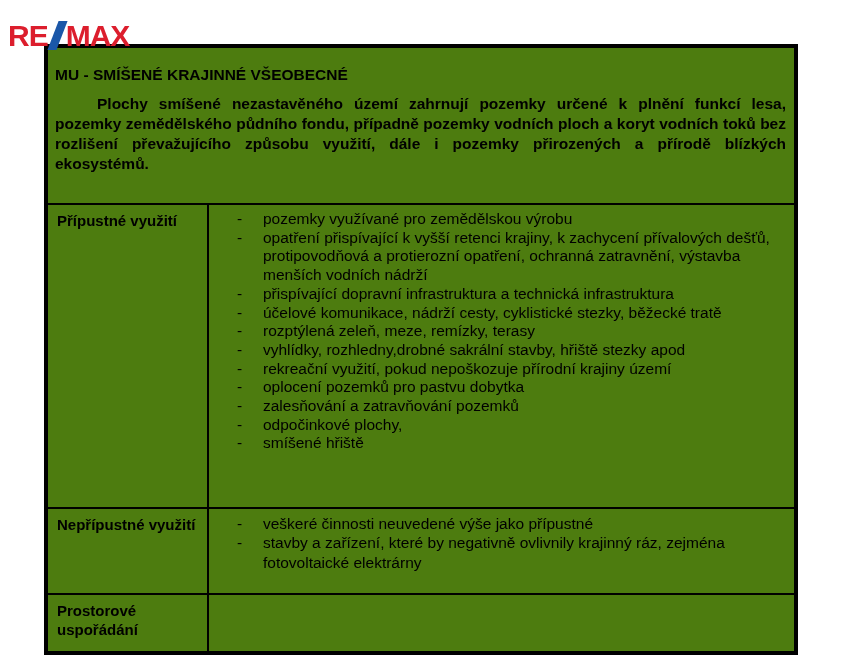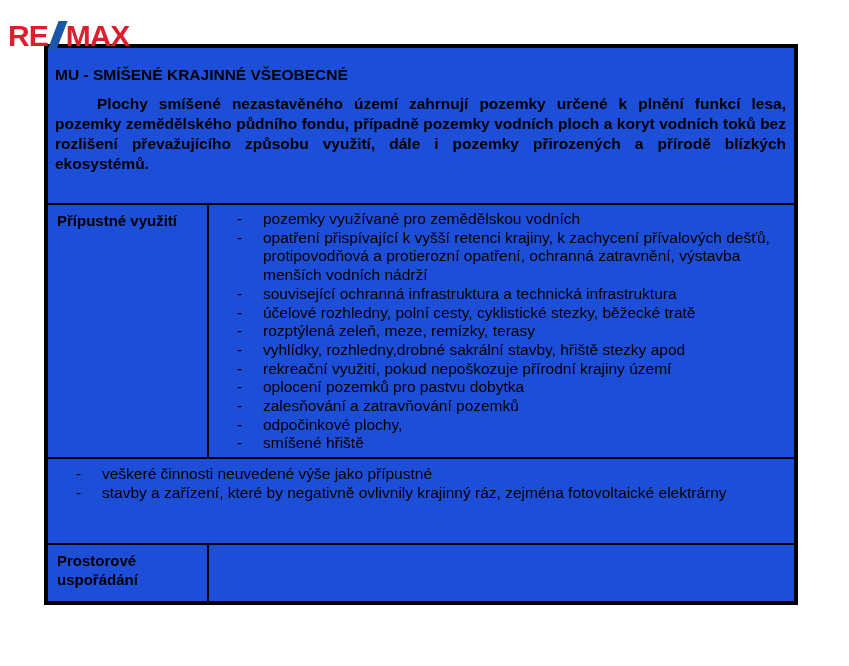--- a/index.html
+++ b/index.html
@@ -18,36 +18,36 @@
   .logo-slash{
     display:inline-block;width:9px;height:29px;
     background:var(--logo-blue,#1b57a8);
     transform:skewX(-21deg);
     margin:0 4px 0 5px;vertical-align:-4px;
   }
   
   .doc-table{
     position:absolute;left:44px;top:44px;width:754px;
     box-sizing:border-box;border:4px solid var(--border,#000);
-    background:#1d4ed8;
+    background:#4d7c0f;
   }
   .header-cell{
     box-sizing:border-box;height:155px;overflow:hidden;
     padding:16px 8px 0 7px;
   }
   .doc-title{font-weight:bold;font-size:15.5px;line-height:21px;}
   .intro{
     margin:9px 0 4px 0;font-weight:bold;font-size:15.5px;line-height:20px;
     text-align:justify;text-indent:42px;
   }
   .t-row{
     display:flex;box-sizing:border-box;
     border-top:2px solid var(--border,#000);
   }
-  .r1{height:254px;}
+  .r1{height:304px;}
   .r2{height:86px;}
   .r3{height:58px;}
   .label-cell{
     flex:none;width:161px;box-sizing:border-box;
     border-right:2px solid var(--border,#000);
     padding:6px 2px 0 9px;
     font-weight:bold;font-size:15px;line-height:19px;
   }
   .content-cell{
     flex:1;box-sizing:border-box;overflow:hidden;
@@ -73,33 +73,33 @@
   <div class="header-cell">
     <div class="doc-title">MU - SMÍŠENÉ KRAJINNÉ VŠEOBECNÉ</div>
     <p class="intro">Plochy smíšené nezastavěného území zahrnují pozemky určené k plnění funkcí lesa, pozemky zemědělského půdního fondu, případně pozemky vodních ploch a koryt vodních toků bez rozlišení převažujícího způsobu využití, dále i pozemky přirozených a přírodě blízkých ekosystémů.</p>
   </div>
 
   <div class="t-row r1">
     <div class="label-cell">Přípustné využití</div>
     <div class="content-cell">
       <div class="li">
           <span class="dash">-</span>
-          <span class="li-text">pozemky využívané pro zemědělskou vodních</span>
+          <span class="li-text">pozemky využívané pro zemědělskou výrobu</span>
         </div>
       <div class="li">
           <span class="dash">-</span>
           <span class="li-text">opatření přispívající k vyšší retenci krajiny, k zachycení přívalových dešťů, protipovodňová a protierozní opatření, ochranná zatravnění, výstavba menších vodních nádrží</span>
         </div>
       <div class="li">
           <span class="dash">-</span>
-          <span class="li-text">související ochranná infrastruktura a technická infrastruktura</span>
+          <span class="li-text">přispívající dopravní infrastruktura a technická infrastruktura</span>
         </div>
       <div class="li">
           <span class="dash">-</span>
-          <span class="li-text">účelové rozhledny, polní cesty, cyklistické stezky, běžecké tratě</span>
+          <span class="li-text">účelové komunikace, nádrží cesty, cyklistické stezky, běžecké tratě</span>
         </div>
       <div class="li">
           <span class="dash">-</span>
           <span class="li-text">rozptýlená zeleň, meze, remízky, terasy</span>
         </div>
       <div class="li">
           <span class="dash">-</span>
           <span class="li-text">vyhlídky, rozhledny,drobné sakrální stavby, hřiště stezky apod</span>
         </div>
       <div class="li">
@@ -119,20 +119,21 @@
           <span class="li-text">odpočinkové plochy,</span>
         </div>
       <div class="li">
           <span class="dash">-</span>
           <span class="li-text">smíšené hřiště</span>
         </div>
     </div>
   </div>
 
   <div class="t-row r2">
+    <div class="label-cell">Nepřípustné využití</div>
     <div class="content-cell">
       <div class="li">
           <span class="dash">-</span>
           <span class="li-text">veškeré činnosti neuvedené výše jako přípustné</span>
         </div>
       <div class="li">
           <span class="dash">-</span>
           <span class="li-text">stavby a zařízení, které by negativně ovlivnily krajinný ráz, zejména fotovoltaické elektrárny</span>
         </div>
     </div>

